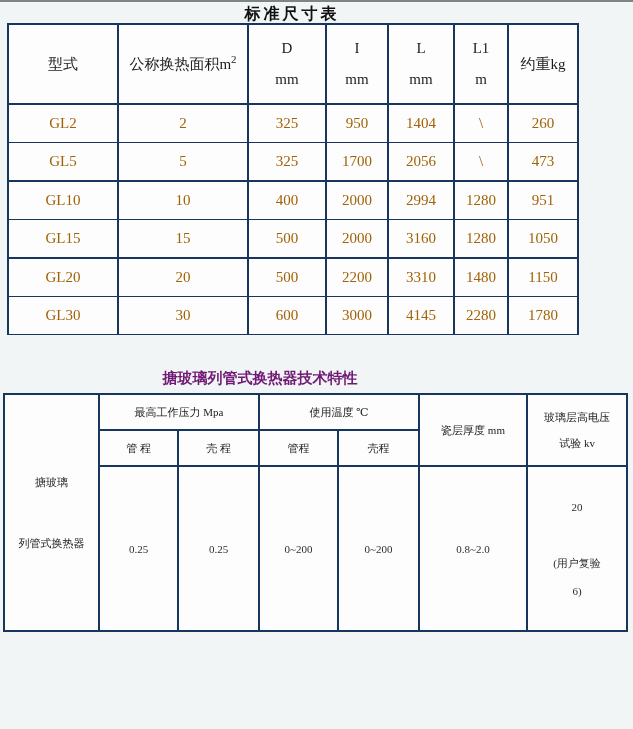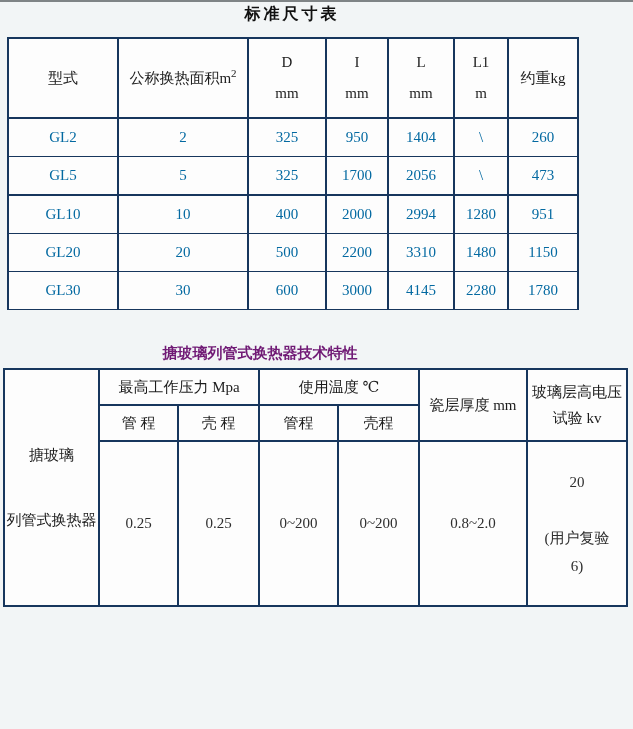--- a/index.html
+++ b/index.html
@@ -5,49 +5,49 @@
   html,body{margin:0;padding:0;}
   body{
     width:633px;height:729px;
     background:#f2f5f6;
     font-family:"Liberation Serif","DejaVu Serif",serif;
     color:#222;
     overflow:hidden;
   }
   .top-strip{height:2px;background:#7f8486;}
   .title1{
-    width:570px;margin:2px 0 14px 7px;height:19px;
+    width:570px;margin:2px 0 0 7px;height:19px;
     text-align:center;font-weight:bold;font-size:16px;line-height:19px;
     letter-spacing:3px;color:#101010;
   }
   table{border-collapse:collapse;table-layout:fixed;background:#fdfdfd;}
   .t1{margin-left:7px;width:570px;}
   .t1 th,.t1 td{
     border:2px solid #17365d;
     text-align:center;vertical-align:middle;
     font-weight:normal;padding:0;
     font-size:15px;overflow:hidden;
   }
   .t1 thead th{height:78px;color:#1c1c1c;}
-  .t1 tbody td{height:37px;color:#0369a1;}
+  .t1 tbody td{height:37px;color:#a16207;}
   .t1 tr.thin td{border-bottom-width:1px;}
   .t1 tr.thin + tr td{border-top-width:1px;}
   .h2l{display:flex;flex-direction:column;justify-content:center;line-height:31px;}
   .t1 sup{font-size:11px;line-height:0;}
   .title2{
     width:520px;margin:33px 0 0 0;height:20px;
     text-align:center;font-weight:bold;font-size:15px;line-height:20px;
     color:#701a75;
   }
   .t2{margin:5px 0 0 3px;width:623px;}
   .t2 th,.t2 td{
     border:2px solid #17365d;
     text-align:center;vertical-align:middle;
     font-weight:normal;padding:0;
-    font-size:15px;color:#1c1c1c;overflow:hidden;
+    font-size:11px;color:#1c1c1c;overflow:hidden;
   }
   .t2 tr.r1 th{height:34px;}
   .t2 tr.r2 th{height:34px;}
   .t2 tr.r3 td{height:163px;color:#2e2e2e;}
   .label-cell{vertical-align:middle;}
   .label-cell .lbl{
     display:flex;flex-direction:column;justify-content:center;
     gap:46px;white-space:nowrap;
   }
   .v2l{display:flex;flex-direction:column;justify-content:flex-end;line-height:26px;}
@@ -126,20 +126,29 @@
       <td>473</td>
     </tr>
     <tr class="thin">
       <td>GL10</td>
       <td>10</td>
       <td>400</td>
       <td>2000</td>
       <td>2994</td>
       <td>1280</td>
       <td>951</td>
+    </tr>
+    <tr>
+      <td>GL15</td>
+      <td>15</td>
+      <td>500</td>
+      <td>2000</td>
+      <td>3160</td>
+      <td>1280</td>
+      <td>1050</td>
     </tr>
     <tr class="thin">
       <td>GL20</td>
       <td>20</td>
       <td>500</td>
       <td>2200</td>
       <td>3310</td>
       <td>1480</td>
       <td>1150</td>
     </tr>

